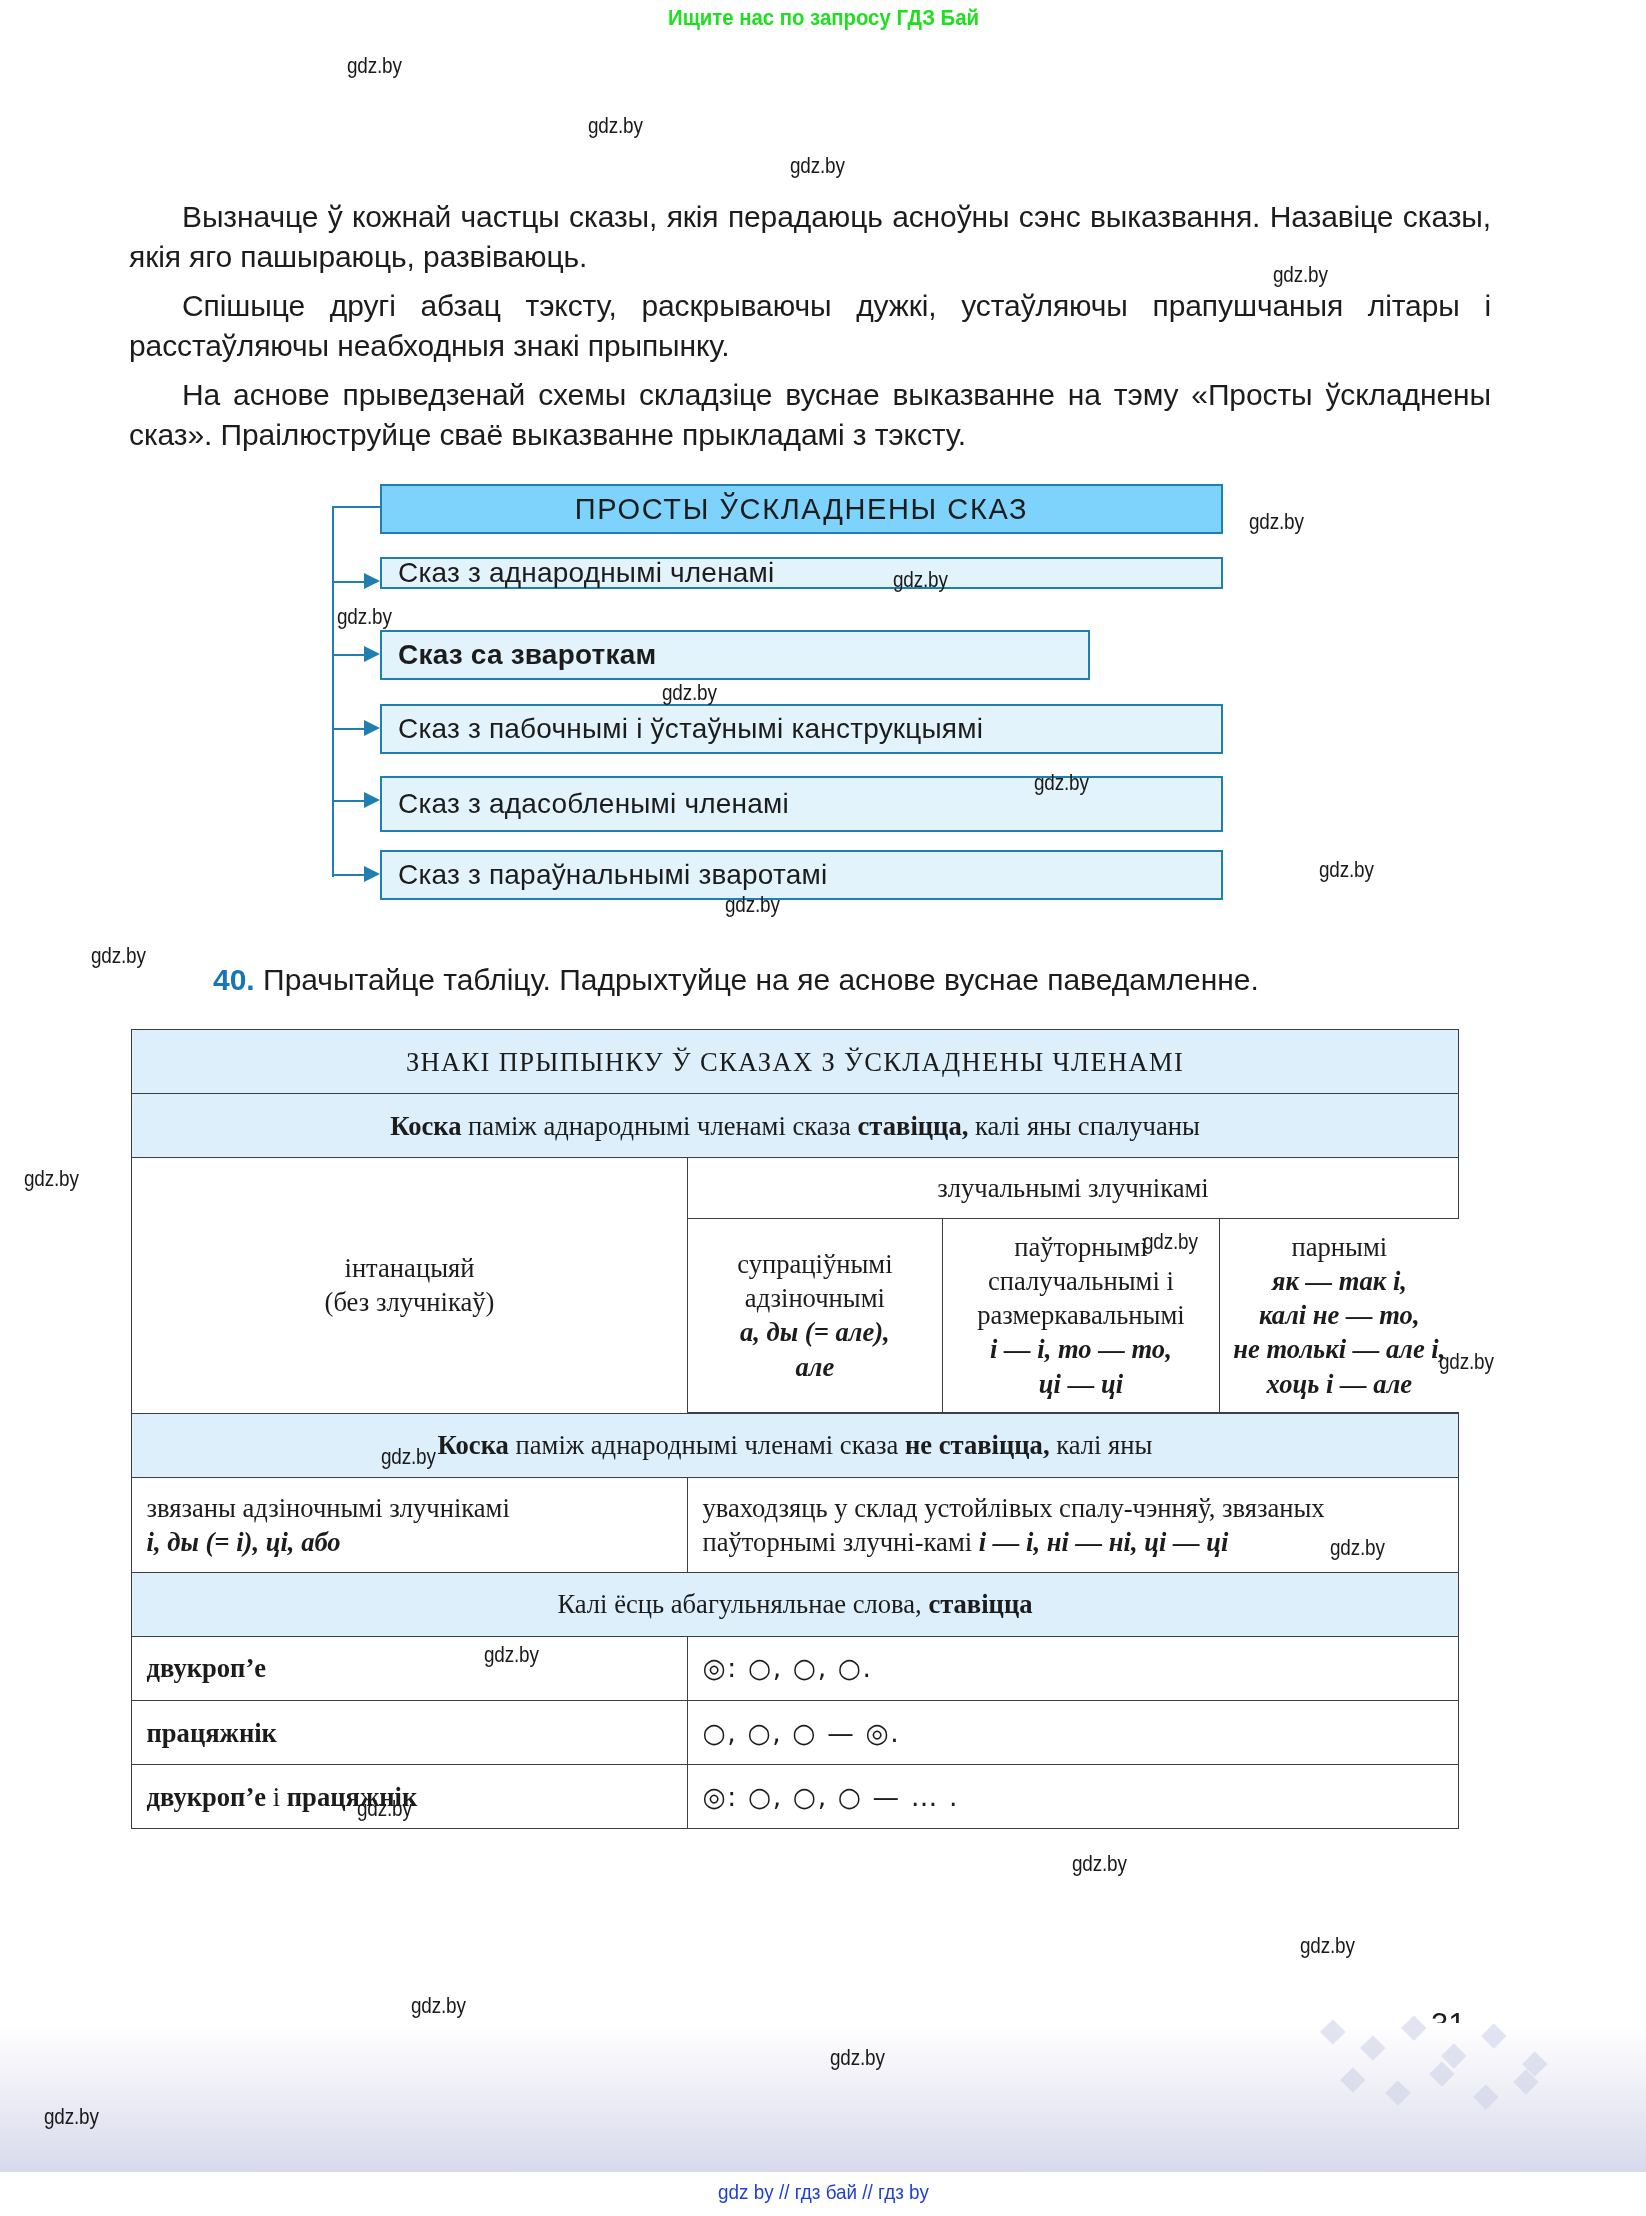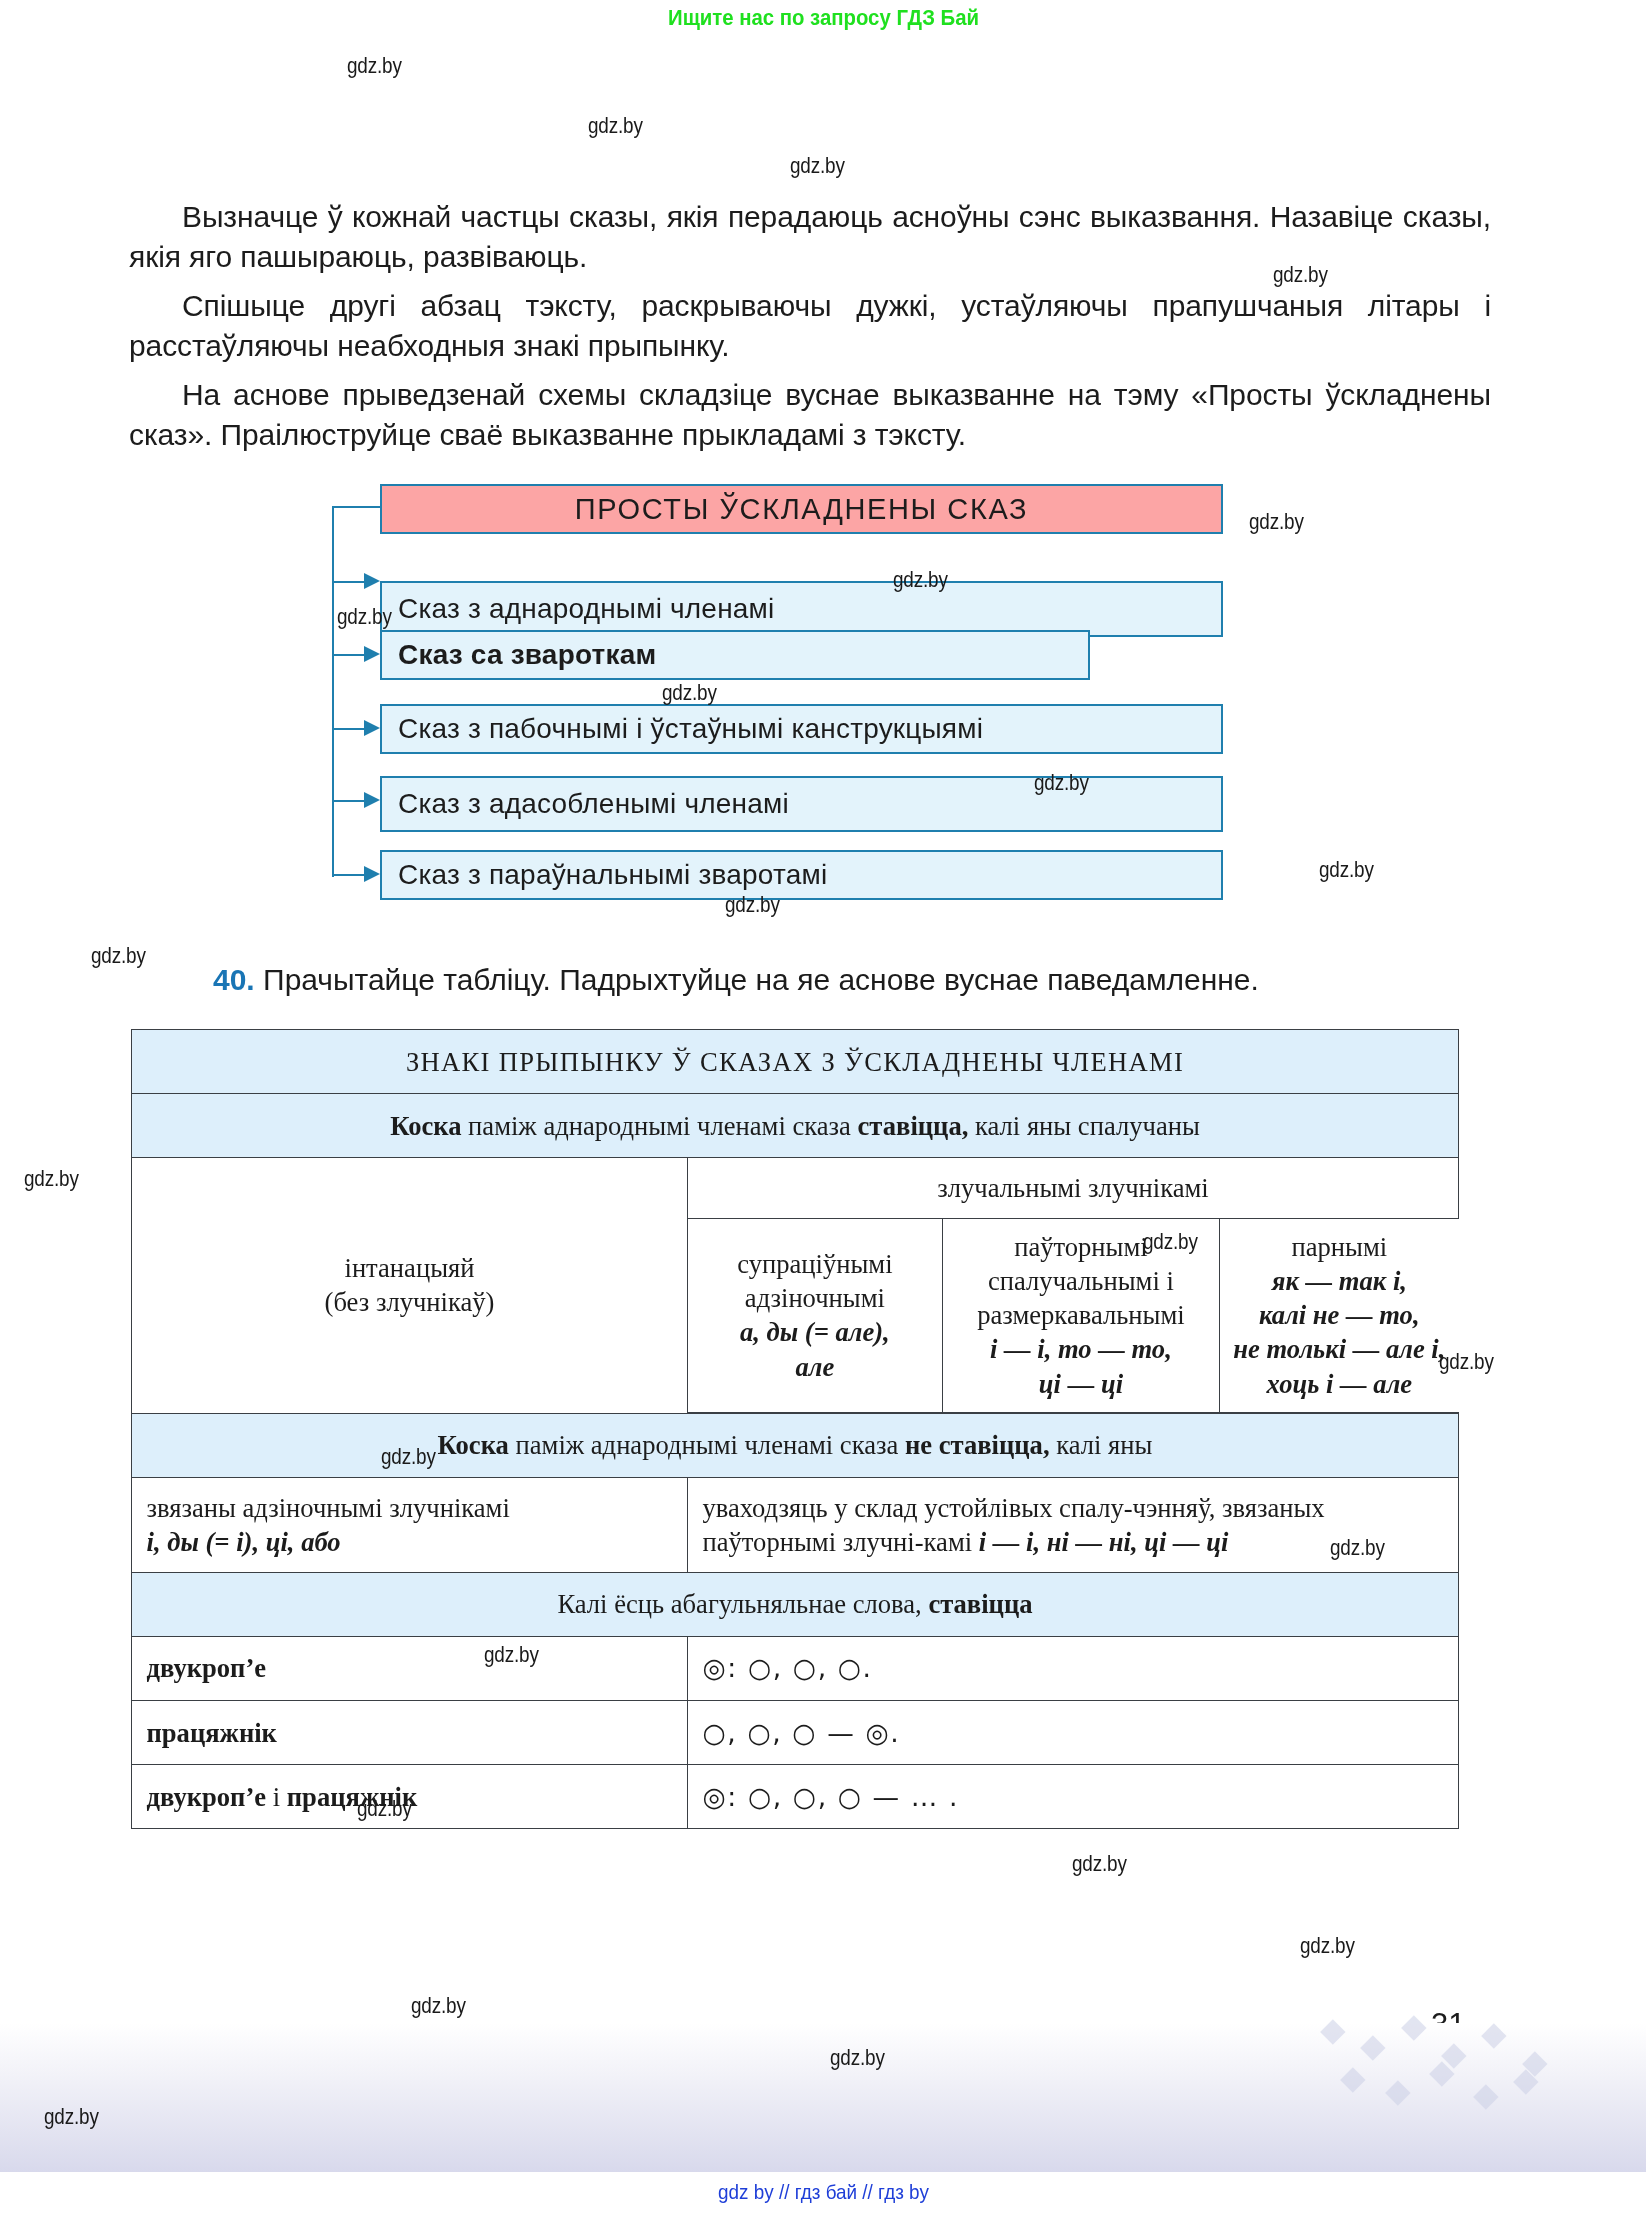--- a/index.html
+++ b/index.html
@@ -64,21 +64,21 @@
     background: #e3f3fb;
     display: flex;
     align-items: center;
     font-size: 28px;
     color: #1c1c1c;
     font-family: "Liberation Sans", sans-serif;
     letter-spacing: 0.2px;
   }
   .dbox.center { justify-content: center; }
   .dbox.left { padding-left: 16px; }
-  .dbox.title { background: #fca5a5; letter-spacing: 1.6px; font-size: 29px; }
+  .dbox.title { background: #7dd3fc; letter-spacing: 1.6px; font-size: 29px; }
 
   .dline { position: absolute; background: #1f7fae; }
   .arrow {
     position: absolute;
     width: 0; height: 0;
     border-top: 8.9px solid transparent;
     border-bottom: 8.9px solid transparent;
     border-left: 16px solid #1f7fae;
   }
 
@@ -202,21 +202,21 @@
     <div class="dline" style="left:332px; top:506px; width:2.4px; height:371px;"></div>
 
     <div class="dline" style="left:332px; top:506px; width:48px; height:2.4px;"></div>
 
     <div class="dbox title center" style="left:380px; top:484px; width:843px; height:50px;">
       <span>ПРОСТЫ ЎСКЛАДНЕНЫ СКАЗ</span>
     </div>
 
     <div class="dline" style="left:332px; top:581px; width:40px; height:2.4px;"></div>
     <div class="arrow" style="left:364px; top:573px;"></div>
-    <div class="dbox left" style="left:380px; top:581px; width:843px; height:56px;">
+    <div class="dbox left" style="left:380px; top:557px; width:843px; height:32px;">
       <span>Сказ з аднароднымі членамі</span>
     </div>
 
     <div class="dline" style="left:332px; top:654px; width:40px; height:2.4px;"></div>
     <div class="arrow" style="left:364px; top:646px;"></div>
     <div class="dbox left" style="left:380px; top:630px; width:710px; height:50px;font-weight:bold;">
       <span>Сказ са звароткам</span>
     </div>
 
     <div class="dline" style="left:332px; top:728px; width:40px; height:2.4px;"></div>

